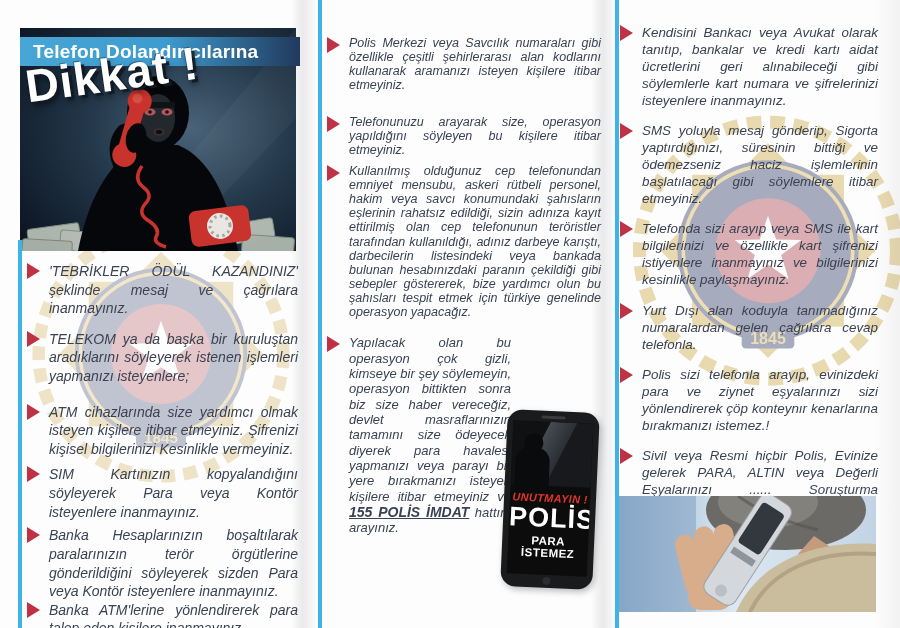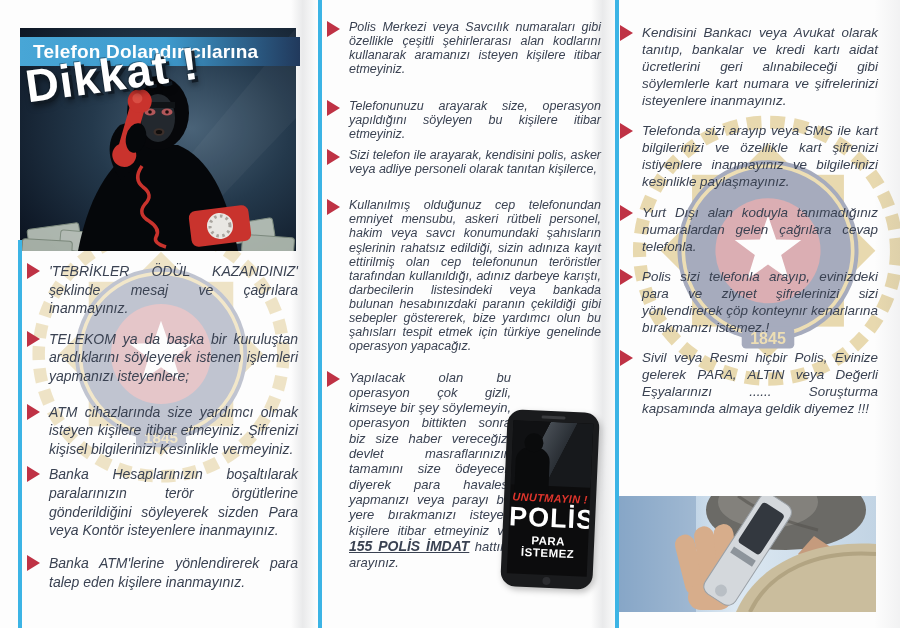--- a/index.html
+++ b/index.html
@@ -158,42 +158,42 @@
       <div class="btxt">'TEBRİKLER ÖDÜL KAZANDINIZ' şeklinde mesaj ve çağrılara inanmayınız.</div>
     </div>
     <div class="b" style="margin-bottom:17px">
       <span class="tri"></span>
       <div class="btxt">TELEKOM ya da başka bir  kuruluştan aradıklarını söyleyerek istenen işlemleri yapmanızı isteyenlere;</div>
     </div>
     <div class="b" style="margin-bottom:7px">
       <span class="tri"></span>
       <div class="btxt">ATM cihazlarında size yardımcı olmak isteyen kişilere itibar etmeyiniz. Şifrenizi kişisel bilgilerinizi Kesinlikle vermeyiniz.</div>
     </div>
-    <div class="b" style="margin-bottom:14px">
+    <div class="b" style="margin-bottom:5px">
+      <span class="tri"></span>
+      <div class="btxt">SIM Kartınızın kopyalandığını söyleyerek Para veya Kontör isteyenlere inanmayınız.</div>
+    </div>
+    <div class="b" style="margin-bottom:0">
       <span class="tri"></span>
       <div class="btxt">Banka Hesaplarınızın boşaltılarak paralarınızın terör örgütlerine gönderildiğini söyleyerek sizden Para veya Kontör isteyenlere inanmayınız.</div>
     </div>
     <div class="b">
       <span class="tri"></span>
       <div class="btxt">Banka ATM'lerine yönlendirerek para talep eden kişilere inanmayınız.</div>
     </div>
   </div>
 
-  <div class="col col-mid" style="left:327px;top:20px;width:274px;">
+  <div class="col col-mid" style="left:327px;top:36px;width:274px;">
     <div class="b" style="margin-bottom:22px">
       <span class="tri"></span>
       <div class="btxt">Polis Merkezi veya Savcılık numaraları gibi özellikle çeşitli şehirlerarası alan kodlarını kullanarak aramanızı isteyen kişilere itibar etmeyiniz.</div>
     </div>
     <div class="b" style="margin-bottom:7px">
       <span class="tri"></span>
       <div class="btxt">Telefonunuzu arayarak size, operasyon yapıldığını söyleyen bu kişilere itibar etmeyiniz.</div>
-    </div>
-    <div class="b" style="margin-bottom:22px">
-      <span class="tri"></span>
-      <div class="btxt">Sizi telefon ile arayarak, kendisini polis, asker veya adliye personeli olarak tanıtan kişilerce,</div>
     </div>
     <div class="b" style="margin-bottom:16px">
       <span class="tri"></span>
       <div class="btxt">Kullanılmış olduğunuz cep telefonundan emniyet mensubu, askeri rütbeli personel, hakim veya savcı konumundaki şahısların eşlerinin rahatsız edildiği, sizin adınıza kayıt ettirilmiş olan cep telefonunun teröristler tarafından kullanıldığı, adınız darbeye karıştı, darbecilerin listesindeki veya bankada bulunan hesabınızdaki paranın çekildiği gibi sebepler göstererek, bize yardımcı olun bu şahısları tespit etmek için türkiye genelinde operasyon yapacağız.</div>
     </div>
     <div class="b">
       <span class="tri"></span>
       <div class="btxt" style="flex:0 0 162px;font-size:13px;line-height:1.18;">
         <span>Yapılacak olan bu operasyon çok gizli, kimseye bir şey söylemeyin, operasyon bittikten sonra biz size haber vereceğiz, devlet masraflarınızın tamamını size ödeyecek diyerek para havalesi yapmanızı veya parayı bir yere bırakmanızı isteyen kişilere itibar etmeyiniz ve </span><b class="hot">155 POLİS İMDAT</b><span> hattını arayınız.</span>
       </div>
@@ -213,31 +213,35 @@
       </div>
     </div>
     <div class="home"></div>
   </div>
 
   <div class="col col-right" style="left:620px;top:24px;width:258px;">
     <div class="b" style="margin-bottom:13px">
       <span class="tri"></span>
       <div class="btxt">Kendisini Bankacı veya Avukat olarak tanıtıp, bankalar ve kredi kartı aidat ücretlerini geri alınabileceği gibi söylemlerle kart numara ve şifrelerinizi isteyenlere inanmayınız.</div>
     </div>
+    <div class="b" style="margin-bottom:13px">
+      <span class="tri"></span>
+      <div class="btxt">SMS yoluyla mesaj gönderip, Sigorta yaptırdığınızı, süresinin bittiği ve ödemezseniz haciz işlemlerinin başlatılacağı gibi söylemlere itibar etmeyiniz.</div>
+    </div>
     <div class="b" style="">
       <span class="tri"></span>
       <div class="btxt">Telefonda sizi arayıp veya SMS ile kart bilgilerinizi ve özellikle kart şifrenizi istiyenlere inanmayınız ve bilgilerinizi kesinlikle paylaşmayınız.</div>
     </div>
     <div class="b" style="margin-bottom:13px">
       <span class="tri"></span>
       <div class="btxt">Yurt Dışı alan koduyla tanımadığınız numaralardan gelen çağrılara cevap telefonla.</div>
     </div>
     <div class="b" style="margin-bottom:13px">
       <span class="tri"></span>
-      <div class="btxt">Polis sizi telefonla arayıp, evinizdeki para ve ziynet şifrelerinizi sizi yönlendirerek çöp konteynır kenarlarına bırakmanızı istemez.!</div>
+      <div class="btxt">Polis sizi telefonla arayıp, evinizdeki para ve ziynet eşyalarınızı sizi yönlendirerek çöp konteynır kenarlarına bırakmanızı istemez.!</div>
     </div>
     <div class="b">
       <span class="tri"></span>
       <div class="btxt">Sivil veya Resmi hiçbir Polis, Evinize gelerek PARA, ALTIN veya Değerli Eşyalarınızı ...... Soruşturma kapsamında almaya geldik diyemez !!!</div>
     </div>
   </div>
 
   <div class="photo">
     <svg width="258" height="116" viewBox="0 0 258 116" aria-hidden="true">
       <defs>

